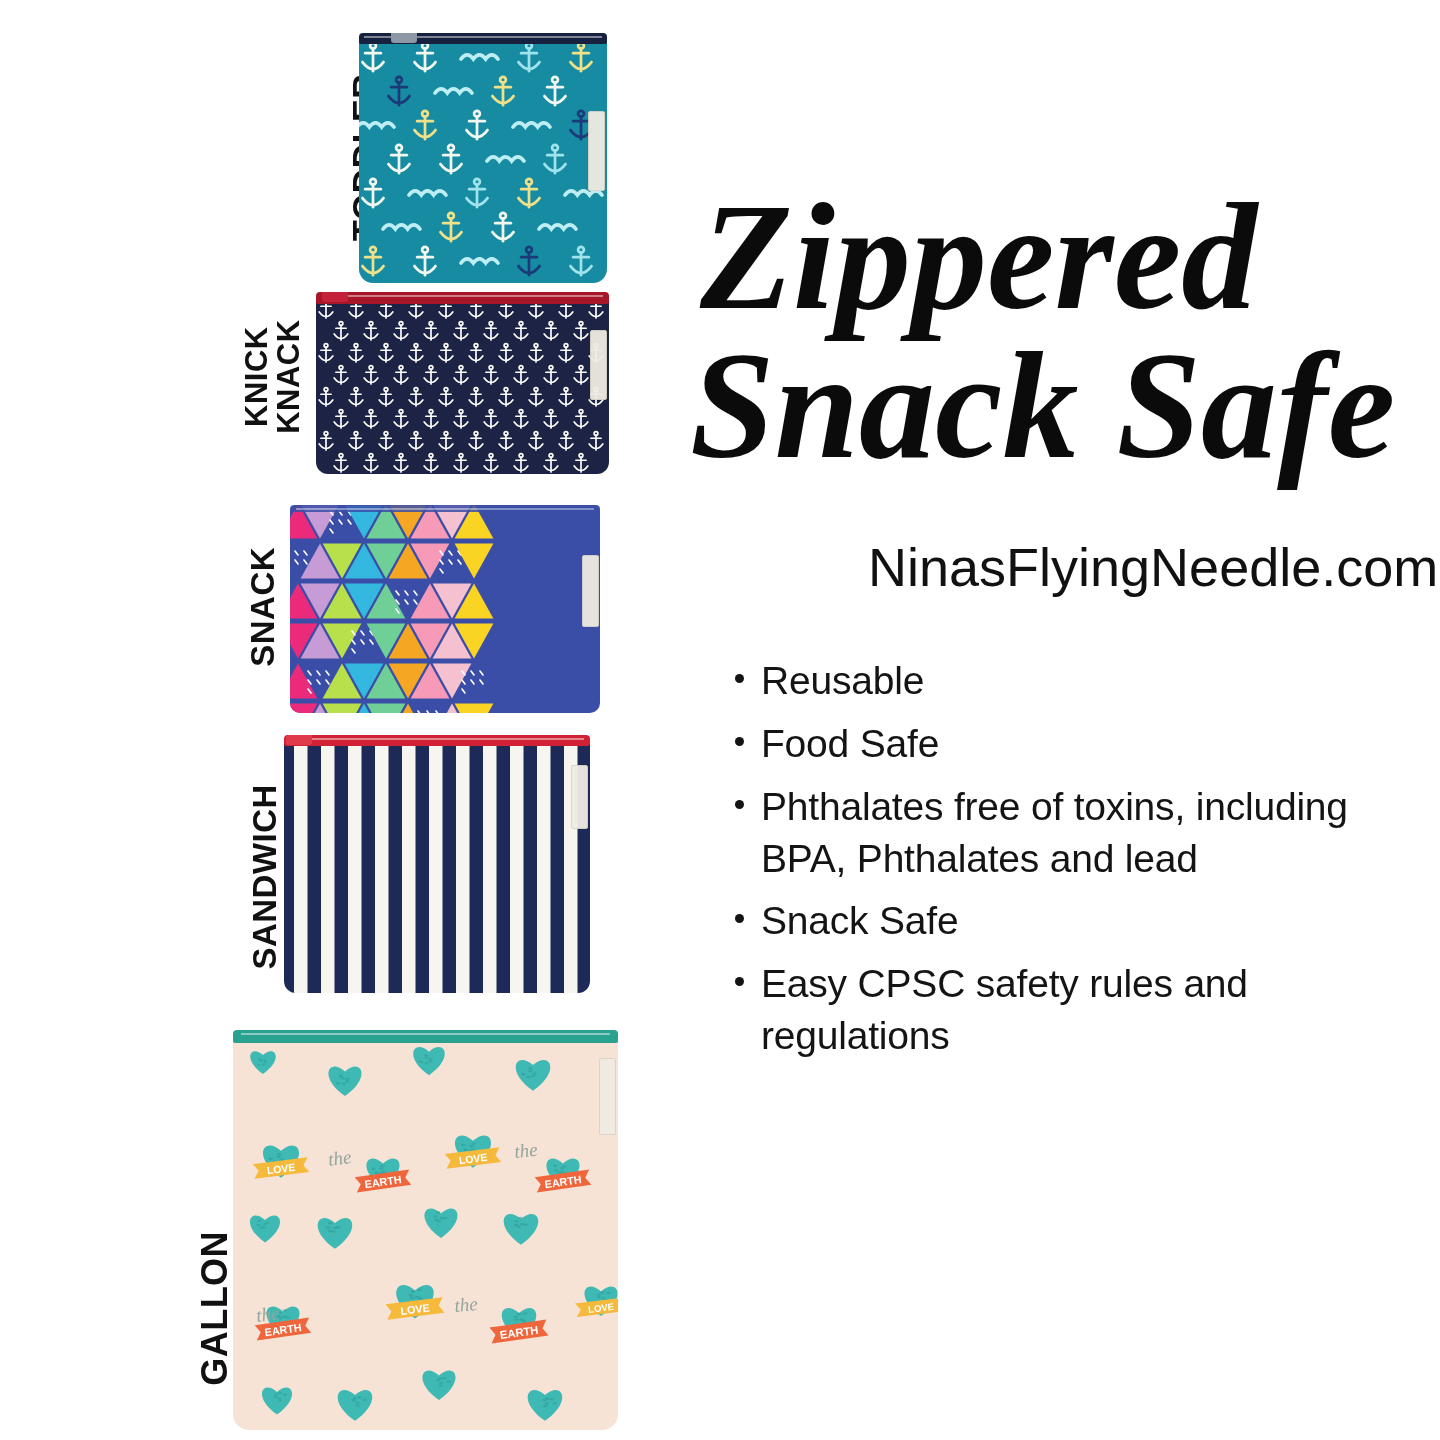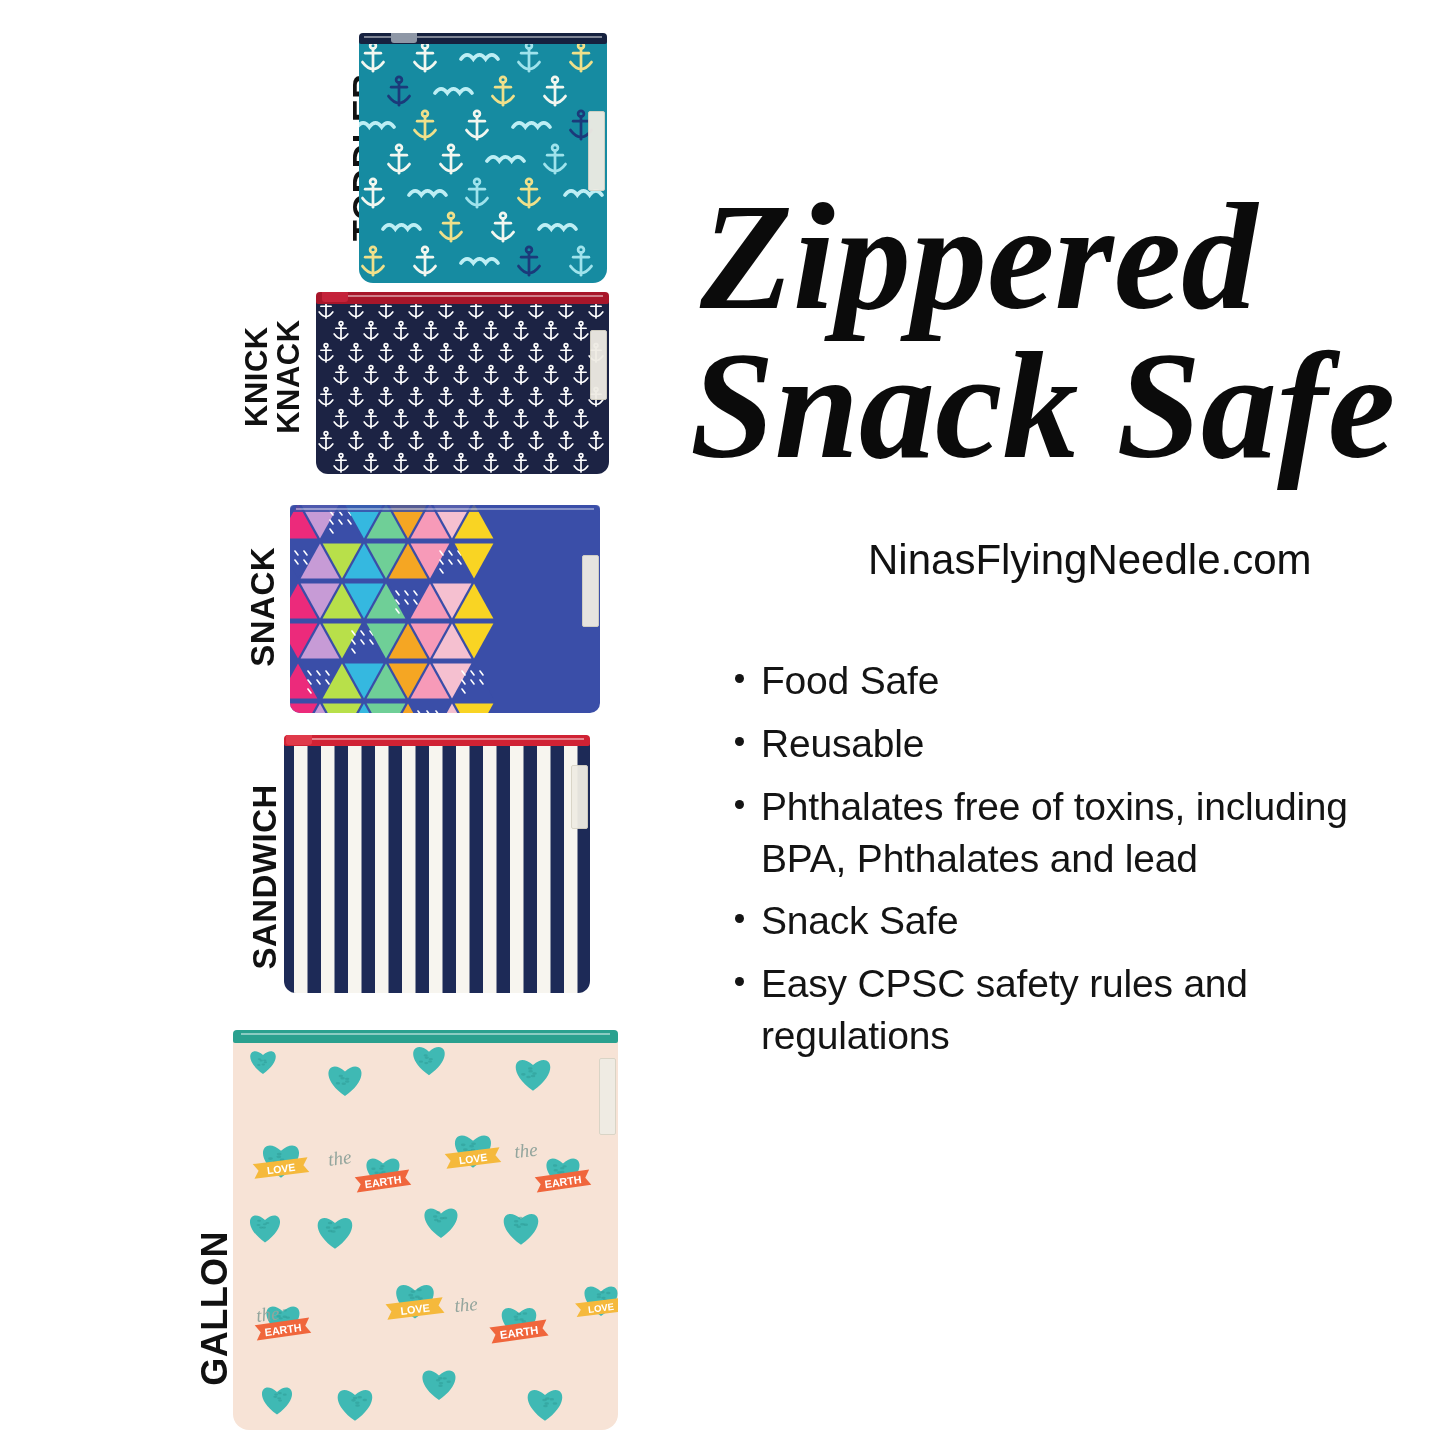--- a/index.html
+++ b/index.html
@@ -1115,23 +1115,23 @@
       </div>
     <div class="zipper" style="background:#2aa18f;height:13px;"></div>
     <div class="tag" style="top:28px;height:75px;right:2px;"></div>
   </div>
 
   <div class="title-block" style="left:690px;top:185px;width:730px;">
     <div class="title-line" style="font-size:152px;line-height:.95;margin-left:10px;">Zippered</div>
     <div class="title-line" style="font-size:152px;line-height:1.02;margin-left:0px;">Snack Safe</div>
   </div>
 
-  <div class="site" style="left:868px;top:536px;font-size:42px;">NinasFlyingNeedle.com</div>
+  <div class="site" style="left:868px;top:536px;font-size:54px;">NinasFlyingNeedle.com</div>
 
   <ul class="features" style="left:735px;top:655px;width:620px;">
+    <li class="feature">Reusable</li>
     <li class="feature">Food Safe</li>
-    <li class="feature">Reusable</li>
     <li class="feature">Phthalates free of toxins, including BPA, Phthalates and lead</li>
     <li class="feature">Snack Safe</li>
     <li class="feature">Easy CPSC safety rules and regulations</li>
   </ul>
 
 </div>
 
 </body></html>

